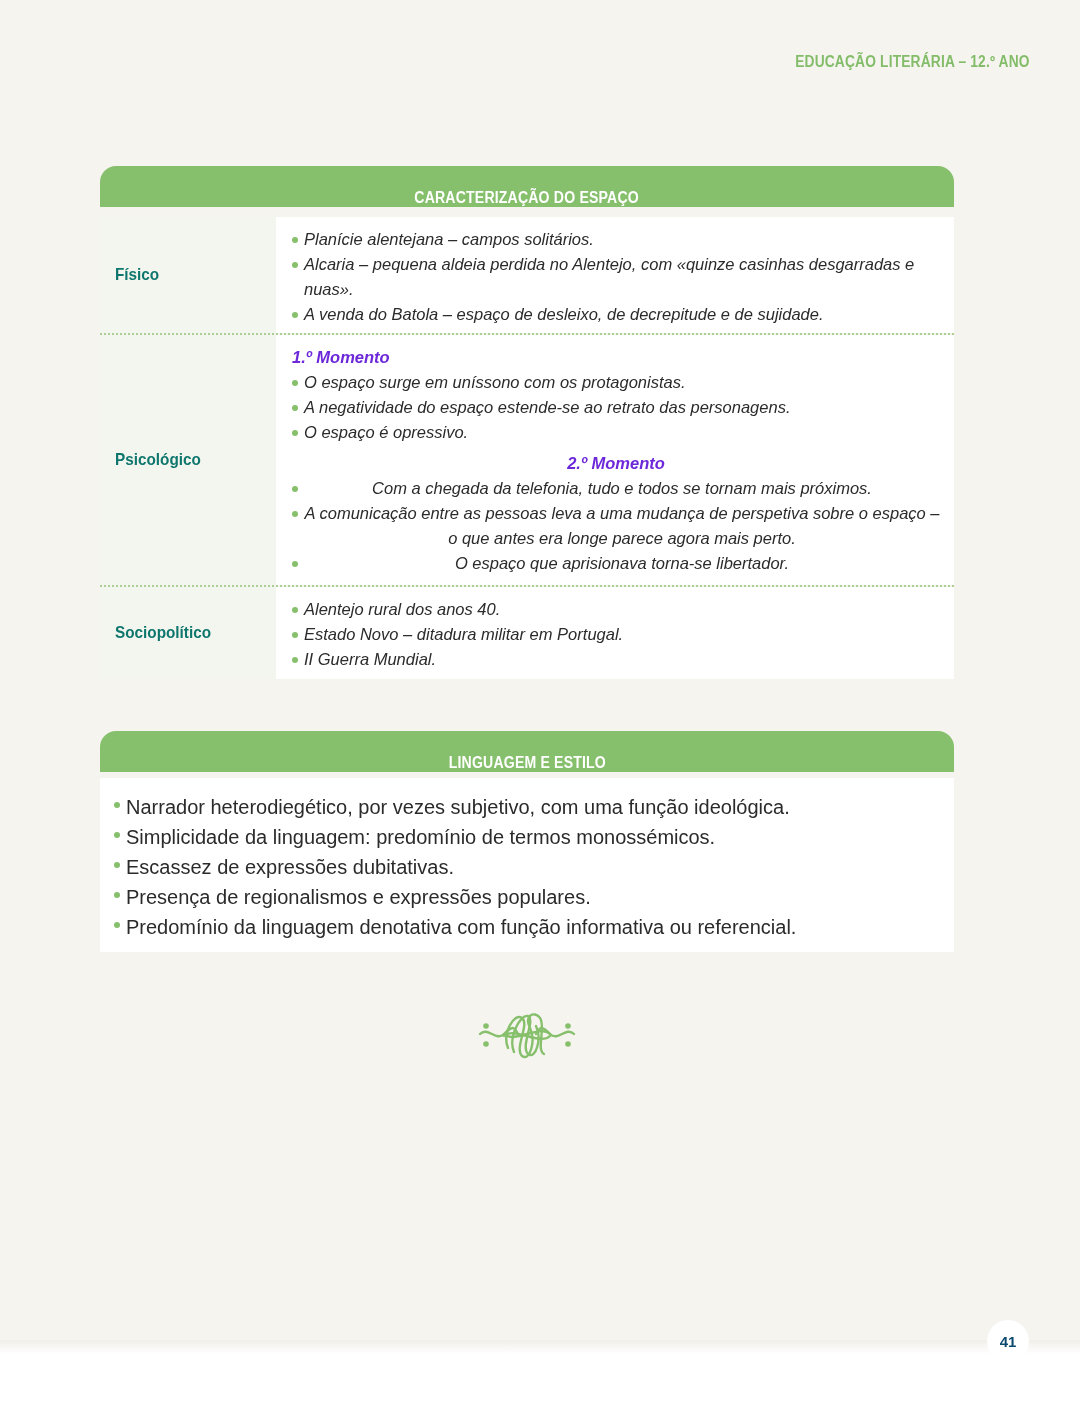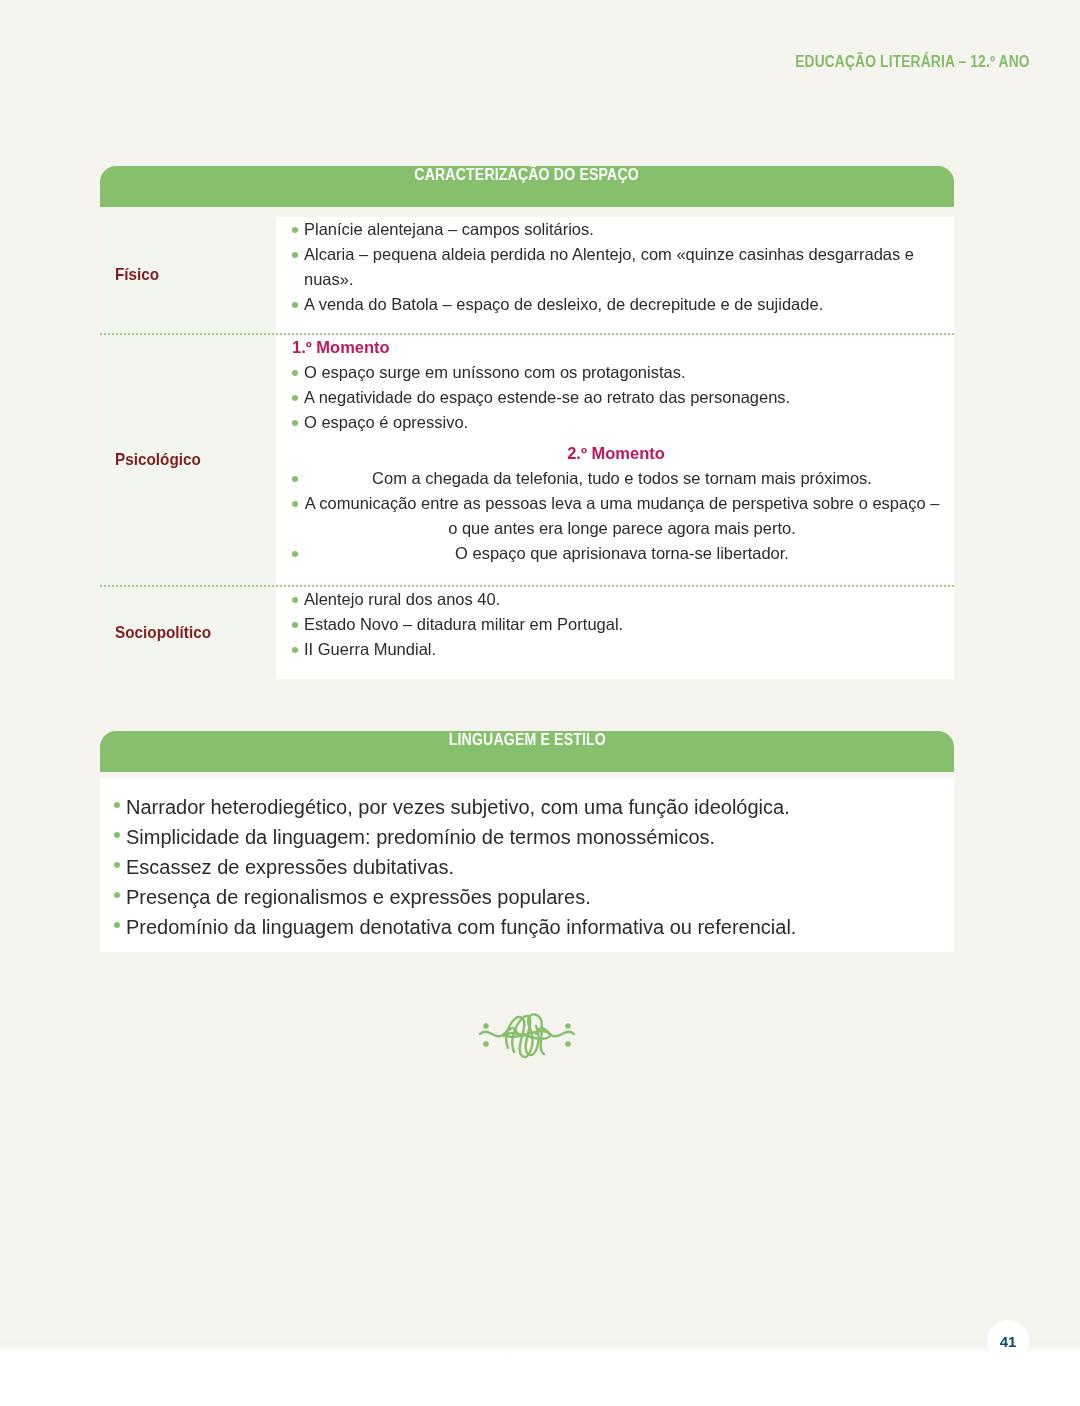--- a/index.html
+++ b/index.html
@@ -21,47 +21,47 @@
       position: absolute; top: 53px; right: 50px;
       font-family: "Liberation Sans", sans-serif;
       font-weight: bold; font-size: 16px; letter-spacing: 0.2px;
       color: #84bd6a; transform: scaleX(0.86); transform-origin: right center;
       white-space: nowrap;
     }
     .box { position: absolute; left: 100px; width: 854px; }
     .box-header {
       height: 41px; background: #87c06c;
       border-radius: 16px 16px 0 0;
-      display: flex; align-items: flex-start; justify-content: center;
+      display: flex; align-items: flex-end; justify-content: center;
     }
     .box-header span {
       color: #ffffff; font-weight: bold; font-size: 16px;
       transform: scaleX(0.88); display: inline-block; letter-spacing: 0.2px;
     }
     .table { margin-top: 10px; }
     .row { display: flex; position: relative; }
     .row + .row { border-top: 2px dotted #a9d092; }
     .row-label {
       width: 176px; background: #f2f6ee;
       display: flex; align-items: center;
       padding-left: 15px; box-sizing: border-box;
-      font-weight: bold; font-size: 17px; color: #7f1d1d;
+      font-weight: bold; font-size: 17px; color: #0f766e;
     }
     .row-label span { display: inline-block; transform: scaleX(0.9); transform-origin: left center; }
     .row-content {
       flex: 1; background: #ffffff;
-      padding: 0 14px 8px 16px; box-sizing: border-box;
-      font-size: 16.5px; line-height: 25px; color: #2b2b2b;
+      padding: 10px 14px 8px 16px; box-sizing: border-box;
+      font-size: 16.5px; line-height: 25px; color: #2b2b2b; font-style: italic;
     }
     .bullet { position: relative; padding-left: 12px; }
     .bullet::before {
       content: ""; position: absolute; left: 0; top: 10px;
       width: 6px; height: 6px; border-radius: 50%; background: #87c06c;
     }
-    .moment-title { font-weight: bold; color: #be185d; }
+    .moment-title { font-weight: bold; color: #6d28d9; }
     .moment + .moment { margin-top: 6px; text-align: center; }
     .list-box {
       background: #ffffff; margin-top: 6px;
       padding: 14px 16px 10px 14px; font-size: 20px; line-height: 30px;
     }
     .ornament { position: absolute; left: 474px; top: 1004px; width: 106px; height: 60px; }
     .page-num {
       position: absolute; left: 987px; top: 1320px; width: 42px; height: 42px;
       border-radius: 50%; background: #ffffff;
       display: flex; align-items: center; justify-content: center;

